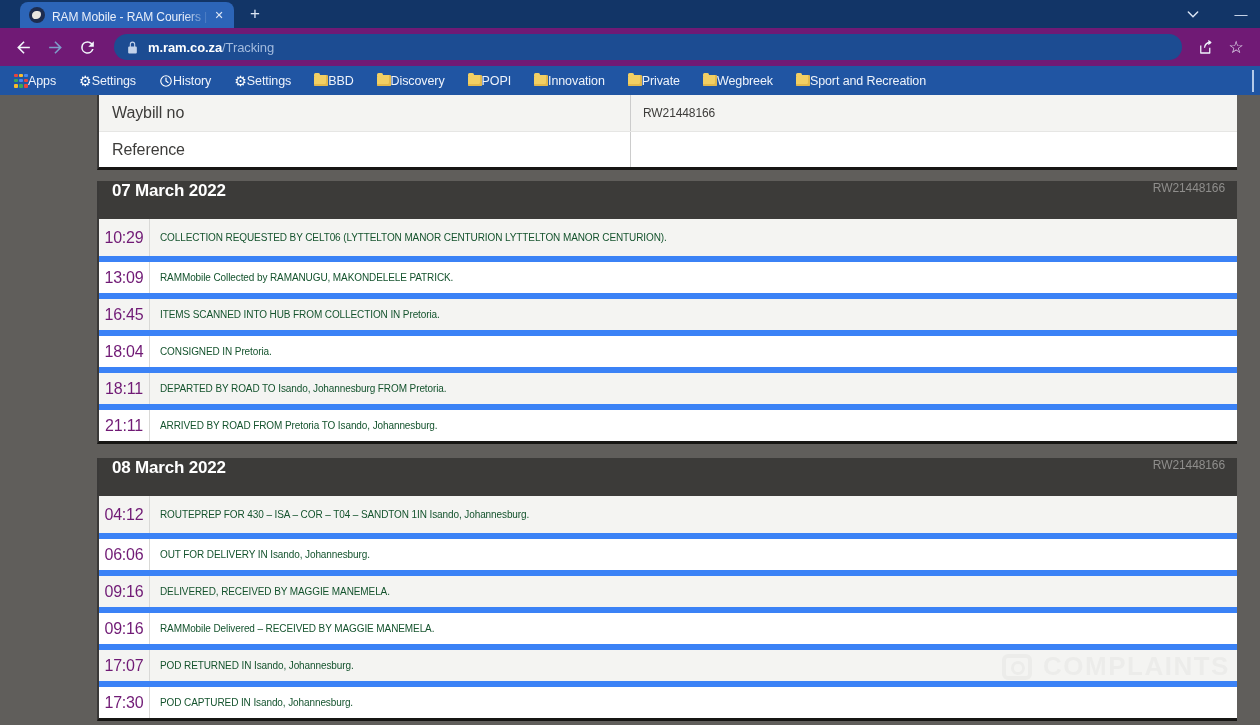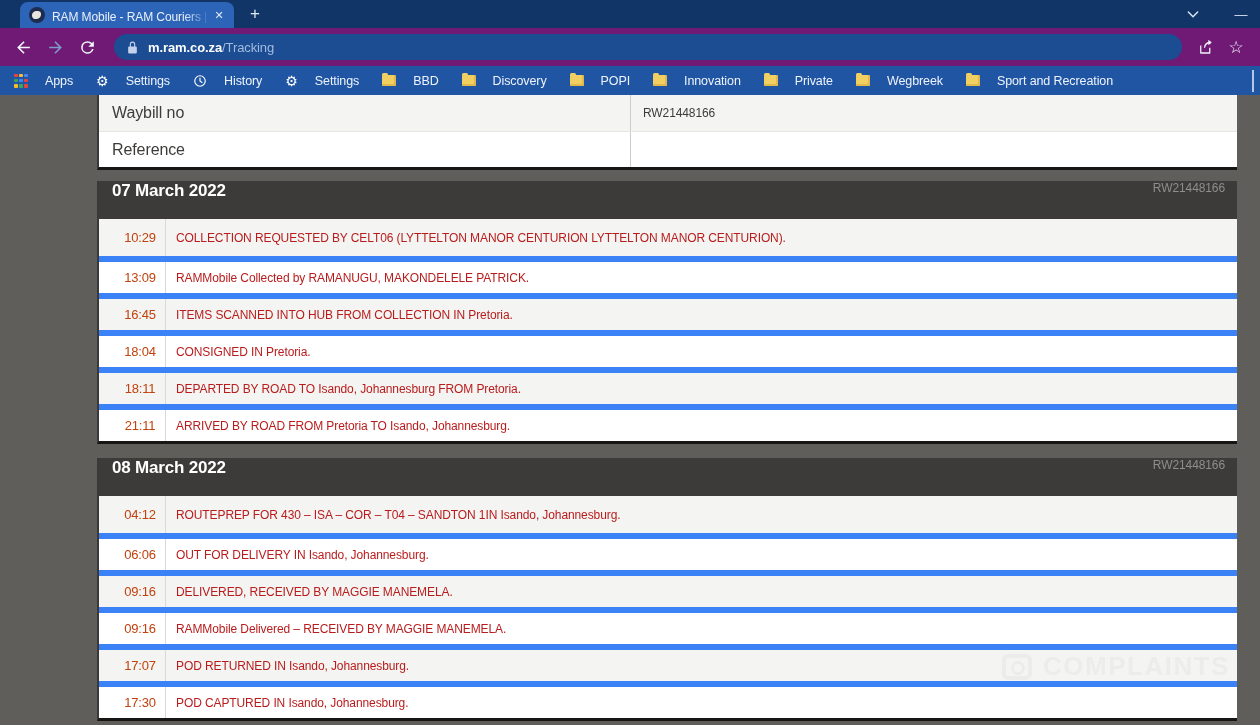--- a/index.html
+++ b/index.html
@@ -28,21 +28,21 @@
   .urlbar { flex:1; height:26px; background:#1c4c92; border-radius:13px; margin:0 8px 0 10px;
             display:flex; align-items:center; padding:0 12px; gap:9px; }
   .urlbar svg { width:13px; height:13px; flex:0 0 aupx; }
   .url-host { font-size:13px; color:#ffffff; font-weight:700; letter-spacing:-0.1px; }
   .url-path { font-size:13px; color:#a3bbde; letter-spacing:-0.1px; margin-left:-9px; }
   .action-btn { width:28px; height:28px; display:flex; align-items:center; justify-content:center; flex:0 0 auto; }
   .action-btn svg { width:18px; height:18px; }
   .star-glyph { font-size:17px; color:#eef3fb; line-height:1; }
 
   .bookmarksbar { height:29px; background:#2055a3; display:flex; align-items:center; padding:0 14px; gap:23px; position:relative; }
-  .bm { display:flex; align-items:center; gap:17px; height:22px; }
+  .bm { display:flex; align-items:center; gap:0; height:22px; }
   .bm-label { font-size:12.5px; color:#eef3fb; white-space:nowrap; letter-spacing:-0.1px; }
   .apps-grid { width:14px; height:14px; display:grid; grid-template-columns:repeat(3,1fr); gap:1.5px; }
   .apps-grid i { border-radius:1px; }
   .glyph { color:#ffffff; font-size:14px; line-height:1; }
   .svg-wrap { display:flex; }
   .svg-wrap svg { width:14px; height:14px; }
   .folder { width:14px; height:11px; background:#f2cf63; border-radius:1.5px; position:relative;
             box-shadow:inset -2px -2px 0 #e3b94c; }
   .folder::before { content:""; position:absolute; top:-2.5px; left:0; width:6px; height:3px; background:#f2cf63; border-radius:1.5px 1.5px 0 0; }
   .bar-glint { position:absolute; right:6px; top:4px; width:2px; height:22px; background:#cfdef4; opacity:.85; }
@@ -61,22 +61,22 @@
 
   .day { margin-top:11px; }
   .day + .day, .day.second { margin-top:14px; }
   .day-header { height:38px; background:#3c3b39; display:flex; align-items:flex-start; justify-content:space-between; padding:0 12px 0 13px; }
   .day-date { font-size:17px; font-weight:700; color:#ffffff; letter-spacing:-0.2px; }
   .day-waybill { font-size:12px; color:#8f8e8c; letter-spacing:-0.1px; }
   .event-row { display:flex; height:37px; }
   .event-row + .event-row { border-top:6px solid #3b82f6; }
   .event-row:nth-child(odd) { background:#f4f4f2; }
   .event-time { width:51px; flex:0 0 51px; border-right:1px solid #d9d9d7; display:flex; align-items:center; justify-content:center;
-                font-size:13px; color:#c2410c; letter-spacing:-0.2px;margin-left:16px; }
-  .event-text { flex:1; display:flex; align-items:center; padding-left:10px; font-size:12px; color:#b91c1c; letter-spacing:-0.1px; }
+                font-size:16px; color:#701a75; letter-spacing:-0.2px; }
+  .event-text { flex:1; display:flex; align-items:center; padding-left:10px; font-size:10px; color:#14532d; letter-spacing:-0.1px; }
 
   .watermark { position:absolute; left:1002px; top:556px; display:flex; align-items:center; gap:11px; z-index:5;
                color:#ebebe9; opacity:.82; pointer-events:none; }
   .wm-box { width:30px; height:26px; border:4px solid #ebebe9; border-radius:6px; position:relative; }
   .wm-box::after { content:""; position:absolute; left:5px; top:3px; width:8px; height:8px; border:3px solid #ebebe9; border-radius:50%; }
   .wm-text { font-size:26px; font-weight:700; letter-spacing:1.5px; }
 </style>
 </head>
 <body>
 

